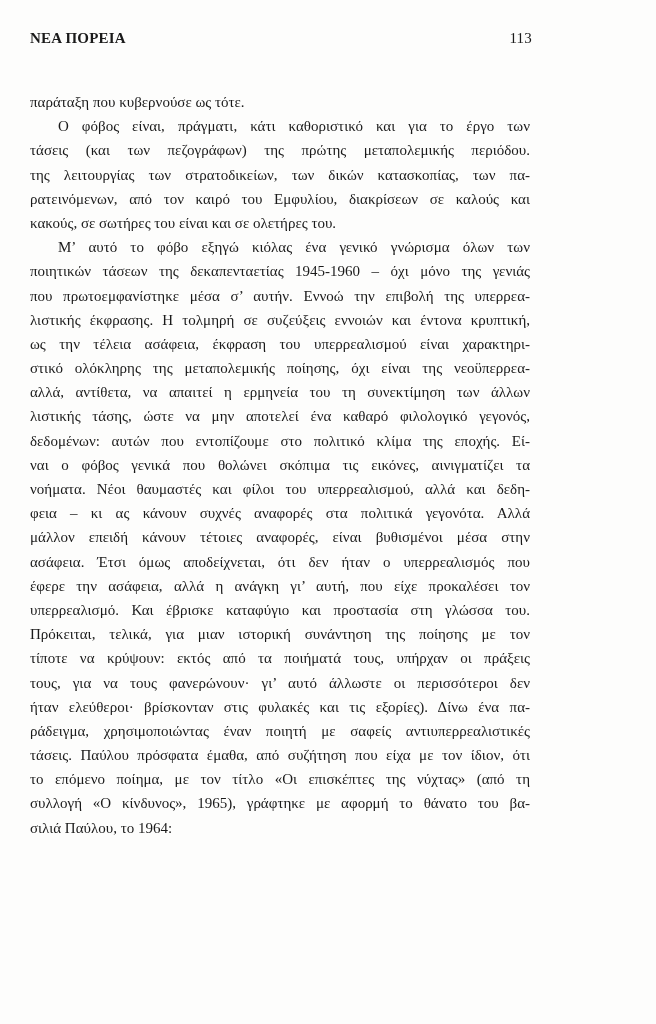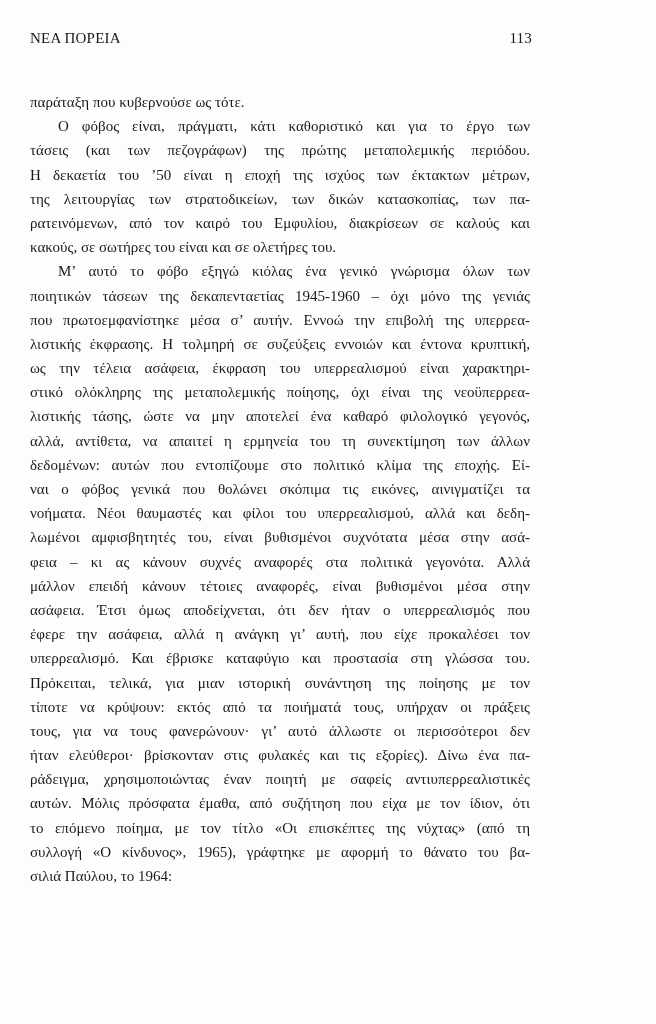--- a/index.html
+++ b/index.html
@@ -25,21 +25,21 @@
     position: absolute;
     top: 30px;
     left: 30px;
     width: 502px;
     height: 20px;
     font-family: "Liberation Serif", serif;
     font-size: 15px;
     letter-spacing: 0.2px;
   }
   .running-head .title {
-    position: absolute; left: 0; top: 0;
+    position: absolute; left: 0; top: 0; font-weight: bold;
   }
   .running-head .pageno {
     position: absolute; right: 0; top: 0; text-align: right;
   }
   .body-text {
     position: absolute;
     top: 90px;
     left: 30px;
     width: 500px;
   }
@@ -61,44 +61,42 @@
 
 <div class="page">
   <div class="running-head">
     <span class="title">ΝΕΑ ΠΟΡΕΙΑ</span>
     <span class="pageno">113</span>
   </div>
   <div class="body-text" id="body-text">
       <span class="line last">παράταξη που κυβερνούσε ως τότε.</span>
       <span class="line indent">Ο φόβος είναι, πράγματι, κάτι καθοριστικό και για το έργο των</span>
       <span class="line">τάσεις (και των πεζογράφων) της πρώτης μεταπολεμικής περιόδου.</span>
-      <span class="line">Η δεκαετία του ’50 είναι η εποχή της ισχύος των έκτακτων μέτρων,</span>
       <span class="line">της λειτουργίας των στρατοδικείων, των δικών κατασκοπίας, των πα-</span>
       <span class="line">ρατεινόμενων, από τον καιρό του Εμφυλίου, διακρίσεων σε καλούς και</span>
       <span class="line last">κακούς, σε σωτήρες του είναι και σε ολετήρες του.</span>
       <span class="line indent">Μ’ αυτό το φόβο εξηγώ κιόλας ένα γενικό γνώρισμα όλων των</span>
       <span class="line">ποιητικών τάσεων της δεκαπενταετίας 1945-1960 – όχι μόνο της γενιάς</span>
       <span class="line">που πρωτοεμφανίστηκε μέσα σ’ αυτήν. Εννοώ την επιβολή της υπερρεα-</span>
       <span class="line">λιστικής έκφρασης. Η τολμηρή σε συζεύξεις εννοιών και έντονα κρυπτική,</span>
       <span class="line">ως την τέλεια ασάφεια, έκφραση του υπερρεαλισμού είναι χαρακτηρι-</span>
       <span class="line">στικό ολόκληρης της μεταπολεμικής ποίησης, όχι είναι της νεοϋπερρεα-</span>
+      <span class="line">αλλά, αντίθετα, να απαιτεί η ερμηνεία του τη συνεκτίμηση των άλλων</span>
       <span class="line">λιστικής τάσης, ώστε να μην αποτελεί ένα καθαρό φιλολογικό γεγονός,</span>
-      <span class="line">αλλά, αντίθετα, να απαιτεί η ερμηνεία του τη συνεκτίμηση των άλλων</span>
       <span class="line">δεδομένων: αυτών που εντοπίζουμε στο πολιτικό κλίμα της εποχής. Εί-</span>
       <span class="line">ναι ο φόβος γενικά που θολώνει σκόπιμα τις εικόνες, αινιγματίζει τα</span>
       <span class="line">νοήματα. Νέοι θαυμαστές και φίλοι του υπερρεαλισμού, αλλά και δεδη-</span>
-      <span class="line">λωμένοι αμφισβητητές του, είναι βυθισμένοι συχνότατα μέσα στην ασά-</span>
       <span class="line">φεια – κι ας κάνουν συχνές αναφορές στα πολιτικά γεγονότα. Αλλά</span>
       <span class="line">μάλλον επειδή κάνουν τέτοιες αναφορές, είναι βυθισμένοι μέσα στην</span>
       <span class="line">ασάφεια. Έτσι όμως αποδείχνεται, ότι δεν ήταν ο υπερρεαλισμός που</span>
       <span class="line">έφερε την ασάφεια, αλλά η ανάγκη γι’ αυτή, που είχε προκαλέσει τον</span>
       <span class="line">υπερρεαλισμό. Και έβρισκε καταφύγιο και προστασία στη γλώσσα του.</span>
       <span class="line">Πρόκειται, τελικά, για μιαν ιστορική συνάντηση της ποίησης με τον</span>
       <span class="line">τίποτε να κρύψουν: εκτός από τα ποιήματά τους, υπήρχαν οι πράξεις</span>
       <span class="line">τους, για να τους φανερώνουν· γι’ αυτό άλλωστε οι περισσότεροι δεν</span>
       <span class="line">ήταν ελεύθεροι· βρίσκονταν στις φυλακές και τις εξορίες). Δίνω ένα πα-</span>
       <span class="line">ράδειγμα, χρησιμοποιώντας έναν ποιητή με σαφείς αντιυπερρεαλιστικές</span>
-      <span class="line">αυτών. Μόλις πρόσφατα έμαθα, από συζήτηση που είχα με τον ίδιον, ότι</span>
+      <span class="line">τάσεις. Παύλου πρόσφατα έμαθα, από συζήτηση που είχα με τον ίδιον, ότι</span>
       <span class="line">το επόμενο ποίημα, με τον τίτλο «Οι επισκέπτες της νύχτας» (από τη</span>
       <span class="line">συλλογή «Ο κίνδυνος», 1965), γράφτηκε με αφορμή το θάνατο του βα-</span>
       <span class="line last">σιλιά Παύλου, το 1964:</span>
     </div>
 </div>
 
 </body></html>

